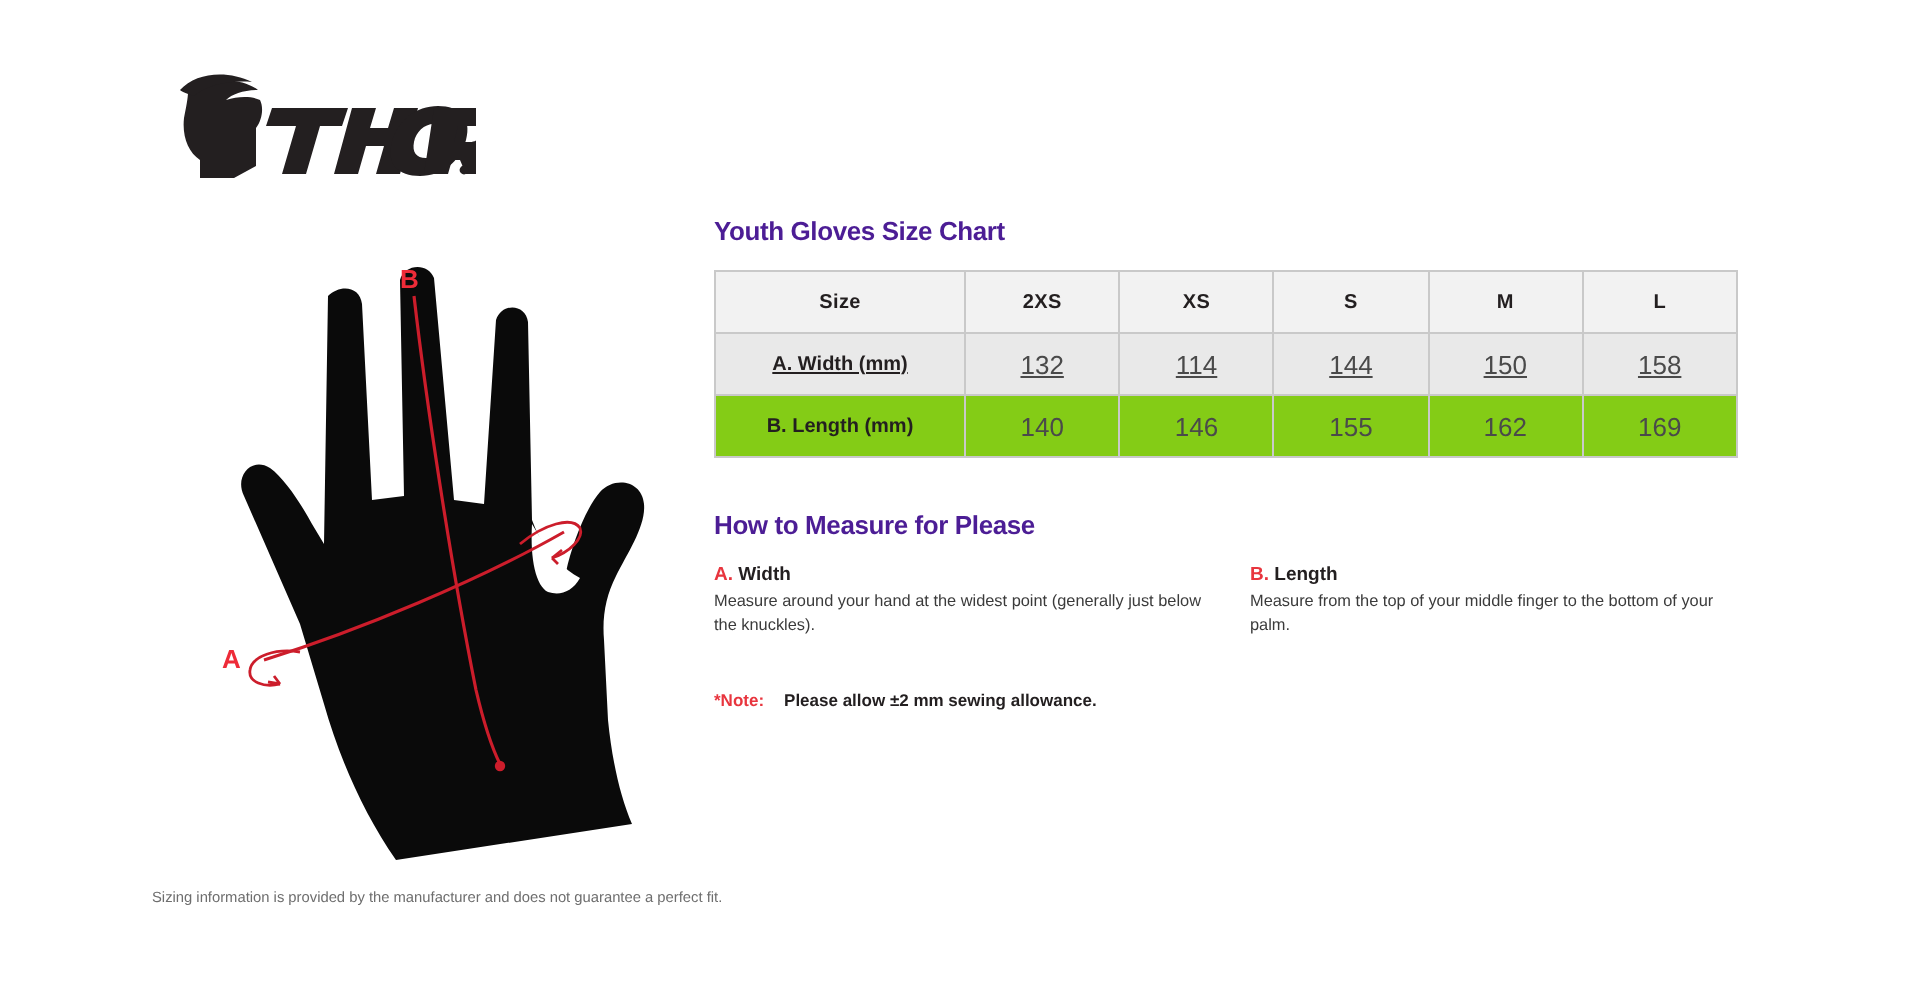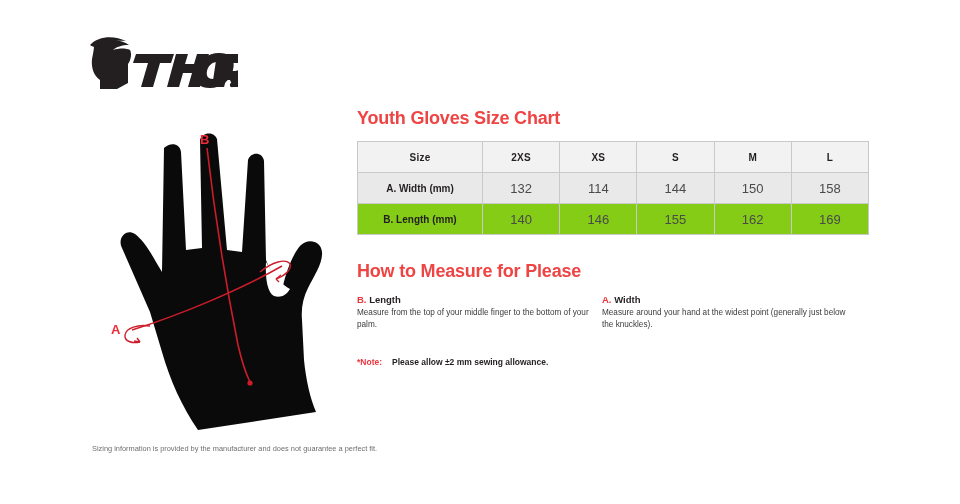--- a/index.html
+++ b/index.html
@@ -36,23 +36,23 @@
 
   
   #content-column {
     position: absolute;
     left: 357px;
     top: 108px;
     width: 515px;
   }
 
   .section-title {
-    font-size: 18px;
-    font-weight: bold;
-    color: #ef4444;
+    font-size: 13px;
+    font-weight: bold;
+    color: #4c1d95;
     letter-spacing: -0.2px;
     margin: 0 0 12px 0;
     font-stretch: condensed;
   }
 
   
   #size-table {
     border-collapse: collapse;
     width: 511px;
     table-layout: fixed;
@@ -68,21 +68,21 @@
   #size-table col.label-col { width: 125px; }
   #size-table col.data-col  { width: 77.2px; }
 
   .hdr-cell {
     background: #f2f2f2;
     font-size: 10px;
     font-weight: bold;
     color: #231f20;
     letter-spacing: 0.2px;
   }
-  .row-a td { background: #e9e9e9; }
+  .row-a td { background: #e9e9e9; text-decoration: underline; }
   .row-b td { background: #84cc16; }
   .rowlabel {
     font-size: 10px;
     font-weight: bold;
     color: #231f20;
   }
   .datacell {
     font-size: 13px;
     color: #4a4a4a;
   }
@@ -122,21 +122,21 @@
   }
   #note-line .note-marker {
     color: #e8353e;
     font-weight: bold;
     margin-right: 10px;
   }
 
   
   #footer-disclaimer {
     position: absolute;
-    left: 92px;
+    left: 76px;
     top: 443px;
     font-size: 7.4px;
     color: #6e6e6e;
     line-height: 1.75;
   }
 </style>
 </head>
 <body>
 
 <div id="brand-logo">
@@ -250,34 +250,34 @@
         <td class="datacell">155</td>
         <td class="datacell">162</td>
         <td class="datacell">169</td>
       </tr>
     </tbody>
   </table>
 
   <h2 id="howto-title" class="section-title">How to Measure for Please</h2>
 
   <div id="howto-grid">
+    <div class="howto-col">
+      <div class="howto-head">
+        <span class="marker">A.</span>
+        <span>Width</span>
+      </div>
+      <div class="howto-body">Measure around your hand at the widest point (generally just below the knuckles).</div>
+    </div>
     <div class="howto-col second">
       <div class="howto-head">
         <span class="marker">B.</span>
         <span>Length</span>
       </div>
       <div class="howto-body">Measure from the top of your middle finger to the bottom of your palm.</div>
     </div>
-    <div class="howto-col">
-      <div class="howto-head">
-        <span class="marker">A.</span>
-        <span>Width</span>
-      </div>
-      <div class="howto-body">Measure around your hand at the widest point (generally just below the knuckles).</div>
-    </div>
   </div>
 
   <div id="note-line">
     <span class="note-marker">*Note:</span><span>Please allow ±2 mm sewing allowance.</span>
   </div>
 
 </div>
 
 <div id="footer-disclaimer">
   <div>Sizing information is provided by the manufacturer and does not guarantee a perfect fit.</div>

